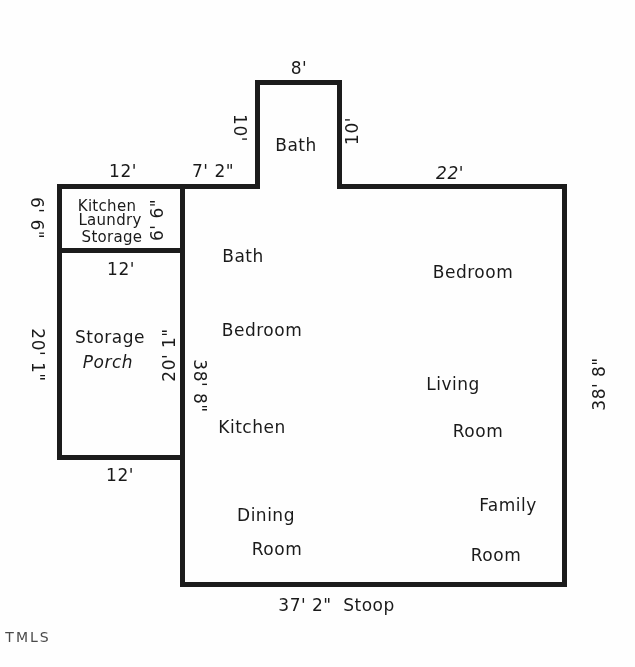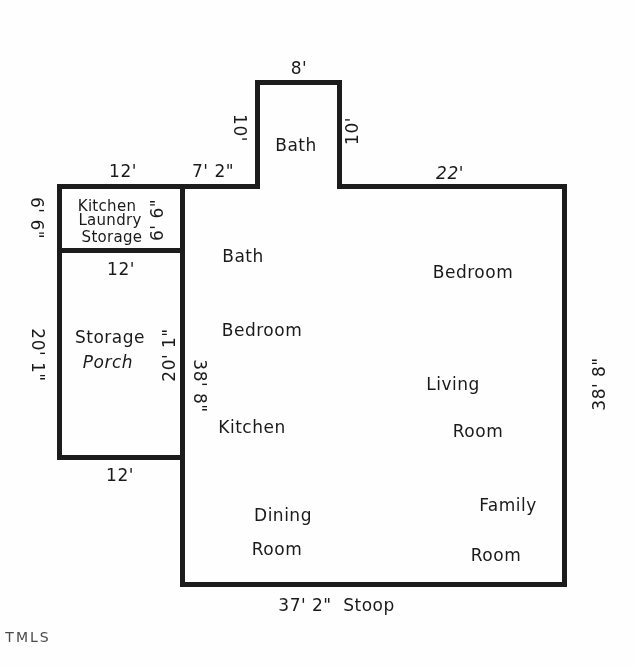--- a/index.html
+++ b/index.html
@@ -80,21 +80,21 @@
 
   <div class="lbl" style="left:296px; top:145px;">Bath</div>
   <div class="lbl small" style="left:107px; top:206px;">Kitchen</div>
   <div class="lbl small" style="left:110px; top:220px;">Laundry</div>
   <div class="lbl small" style="left:112px; top:237px;">Storage</div>
   <div class="lbl" style="left:243px; top:256px;">Bath</div>
   <div class="lbl" style="left:262px; top:330px;">Bedroom</div>
   <div class="lbl" style="left:110px; top:337px;">Storage</div>
   <div class="lbl" style="left:108px; top:362px;font-style:italic;">Porch</div>
   <div class="lbl" style="left:252px; top:427px;">Kitchen</div>
-  <div class="lbl" style="left:283px; top:515px;">Dining</div>
+  <div class="lbl" style="left:266px; top:515px;">Dining</div>
   <div class="lbl" style="left:277px; top:549px;">Room</div>
   <div class="lbl" style="left:473px; top:272px;">Bedroom</div>
   <div class="lbl" style="left:453px; top:384px;">Living</div>
   <div class="lbl" style="left:478px; top:431px;">Room</div>
   <div class="lbl" style="left:467px; top:505px;margin-left:41px;">Family</div>
   <div class="lbl" style="left:496px; top:555px;">Room</div>
   <div class="lbl" style="left:369px; top:605px;">Stoop</div>
 
   <div class="lbl watermark" style="left:28px; top:637px;">TMLS</div>
 

